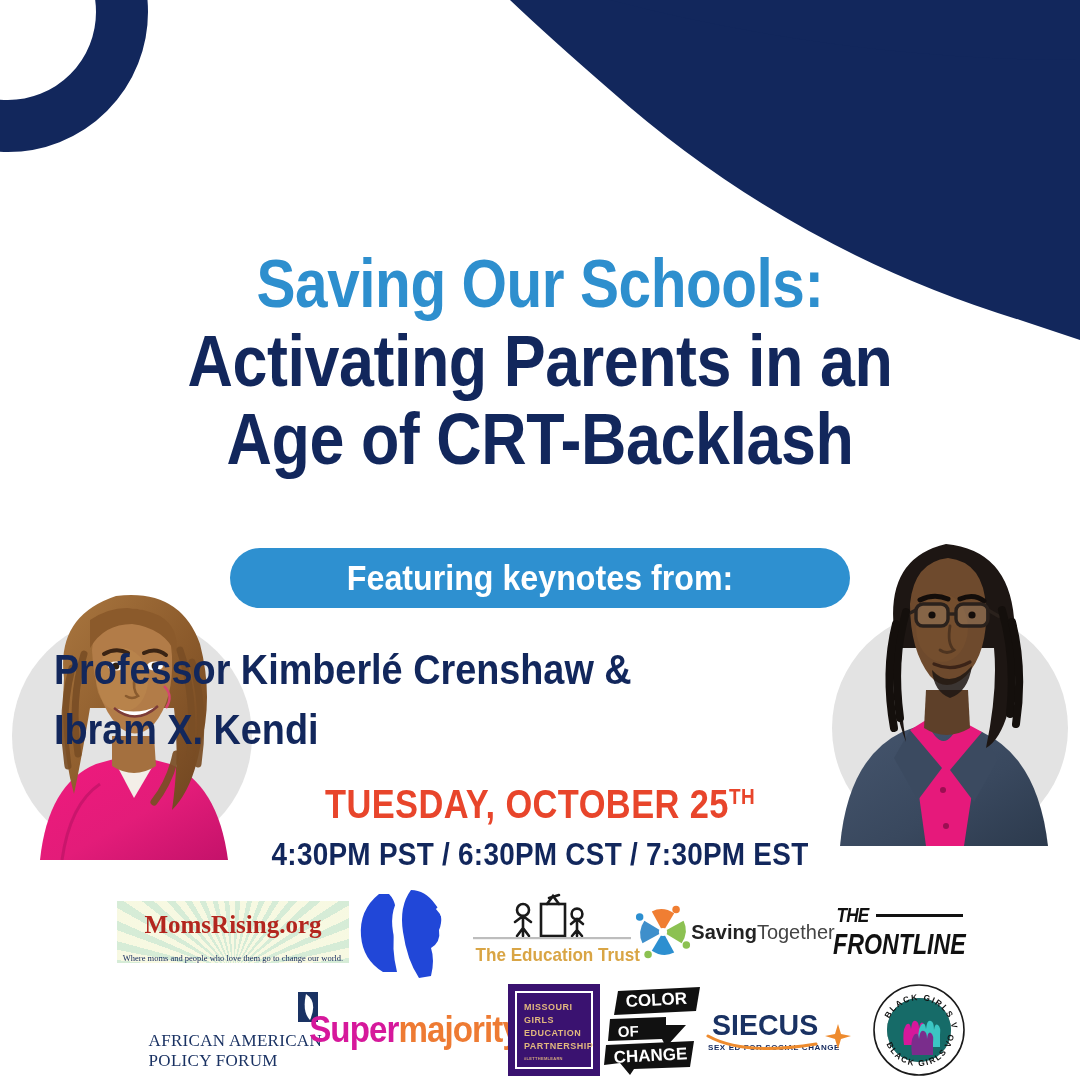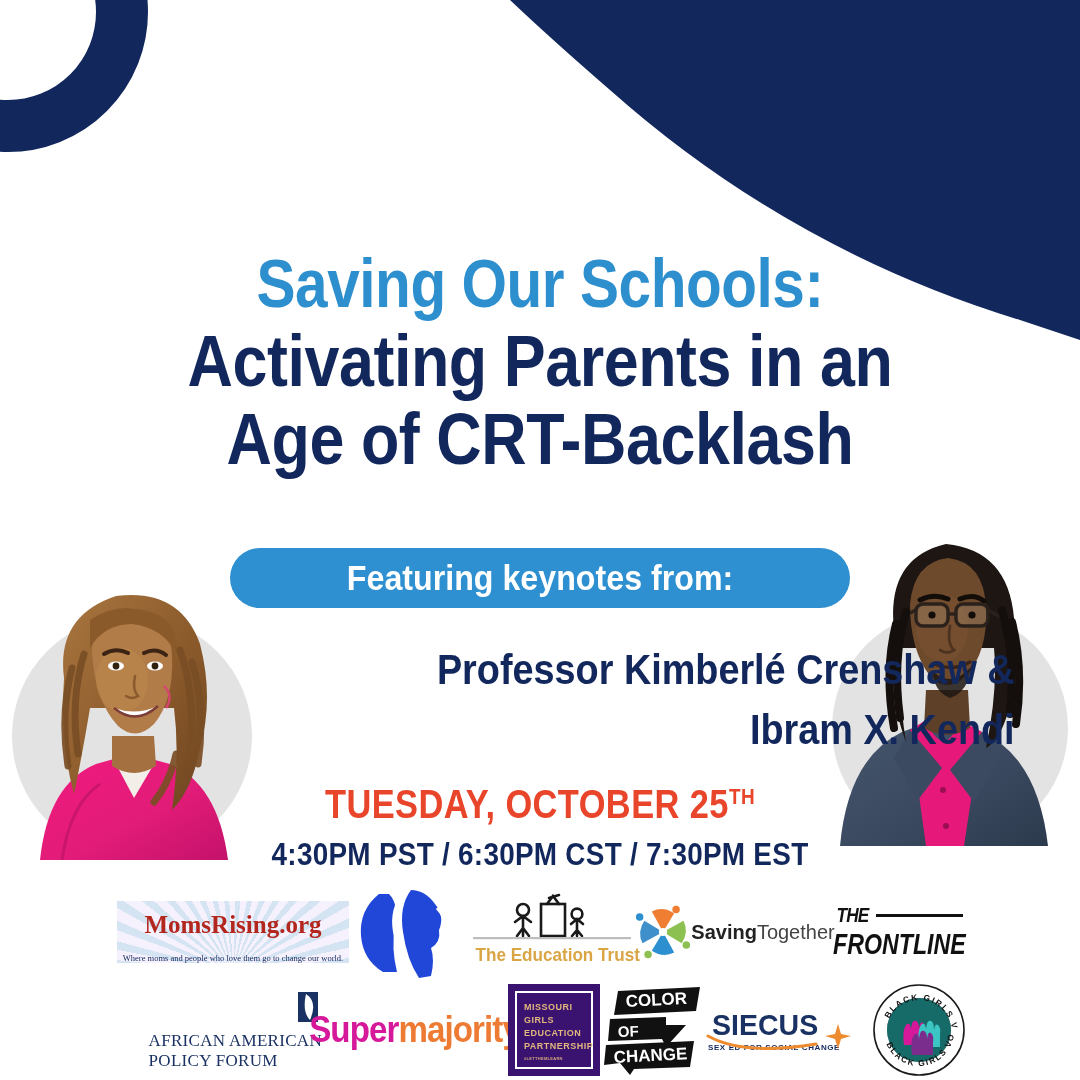--- a/index.html
+++ b/index.html
@@ -84,22 +84,22 @@
   }
   .pill span {
     color: #ffffff; font-size: 35px; font-weight: 700;
     transform: scaleX(0.92);
     white-space: nowrap;
   }
 
   
   .speakers {
     position: absolute;
-    left: 0; right: 12px; top: 640px;
-    text-align: right; z-index: 5;
+    left: 0; right: 2px; top: 640px;
+    text-align: left; z-index: 5;
   }
   .speakers .nm {
     display: block;
     color: #12275C;
     font-size: 42px; font-weight: 700;
     transform: scaleX(0.9);
     line-height: 1.42;
     white-space: nowrap;
   }
 
@@ -148,21 +148,21 @@
     gap: 0;
   }
   .logo-row.r1 { height: 92px; }
   .logo-row.r2 { height: 96px; margin-top: 4px; }
   .logo {
     display: flex; align-items: center; justify-content: center;
     position: relative;
   }
 
   
-  .l-momsrising { width: 232px; height: 62px; background: #f0abfc; position: relative; overflow: hidden; }
+  .l-momsrising { width: 232px; height: 62px; background: #fde047; position: relative; overflow: hidden; }
   .l-momsrising .rays { position: absolute; inset: 0; background:
      repeating-conic-gradient(from 200deg at 50% 115%, #cfeef0 0deg 4deg, #f6fdfd 4deg 9deg); opacity: .85; }
   .l-momsrising .mr-t { position: relative; color: #B3261E; font-family: "Liberation Serif", serif;
      font-weight: 700; font-size: 25px; text-align: center; width: 100%; margin-top: 10px; }
   .l-momsrising .mr-s { position: relative; color: #12275C; font-family: "Liberation Serif", serif;
      font-size: 8.5px; text-align: center; width: 100%; margin-top: 14px; white-space: nowrap; }
   .l-momsrising .inner { position: relative; width: 100%; }
 
   
   .l-rwb { width: 150px; height: 86px; }

